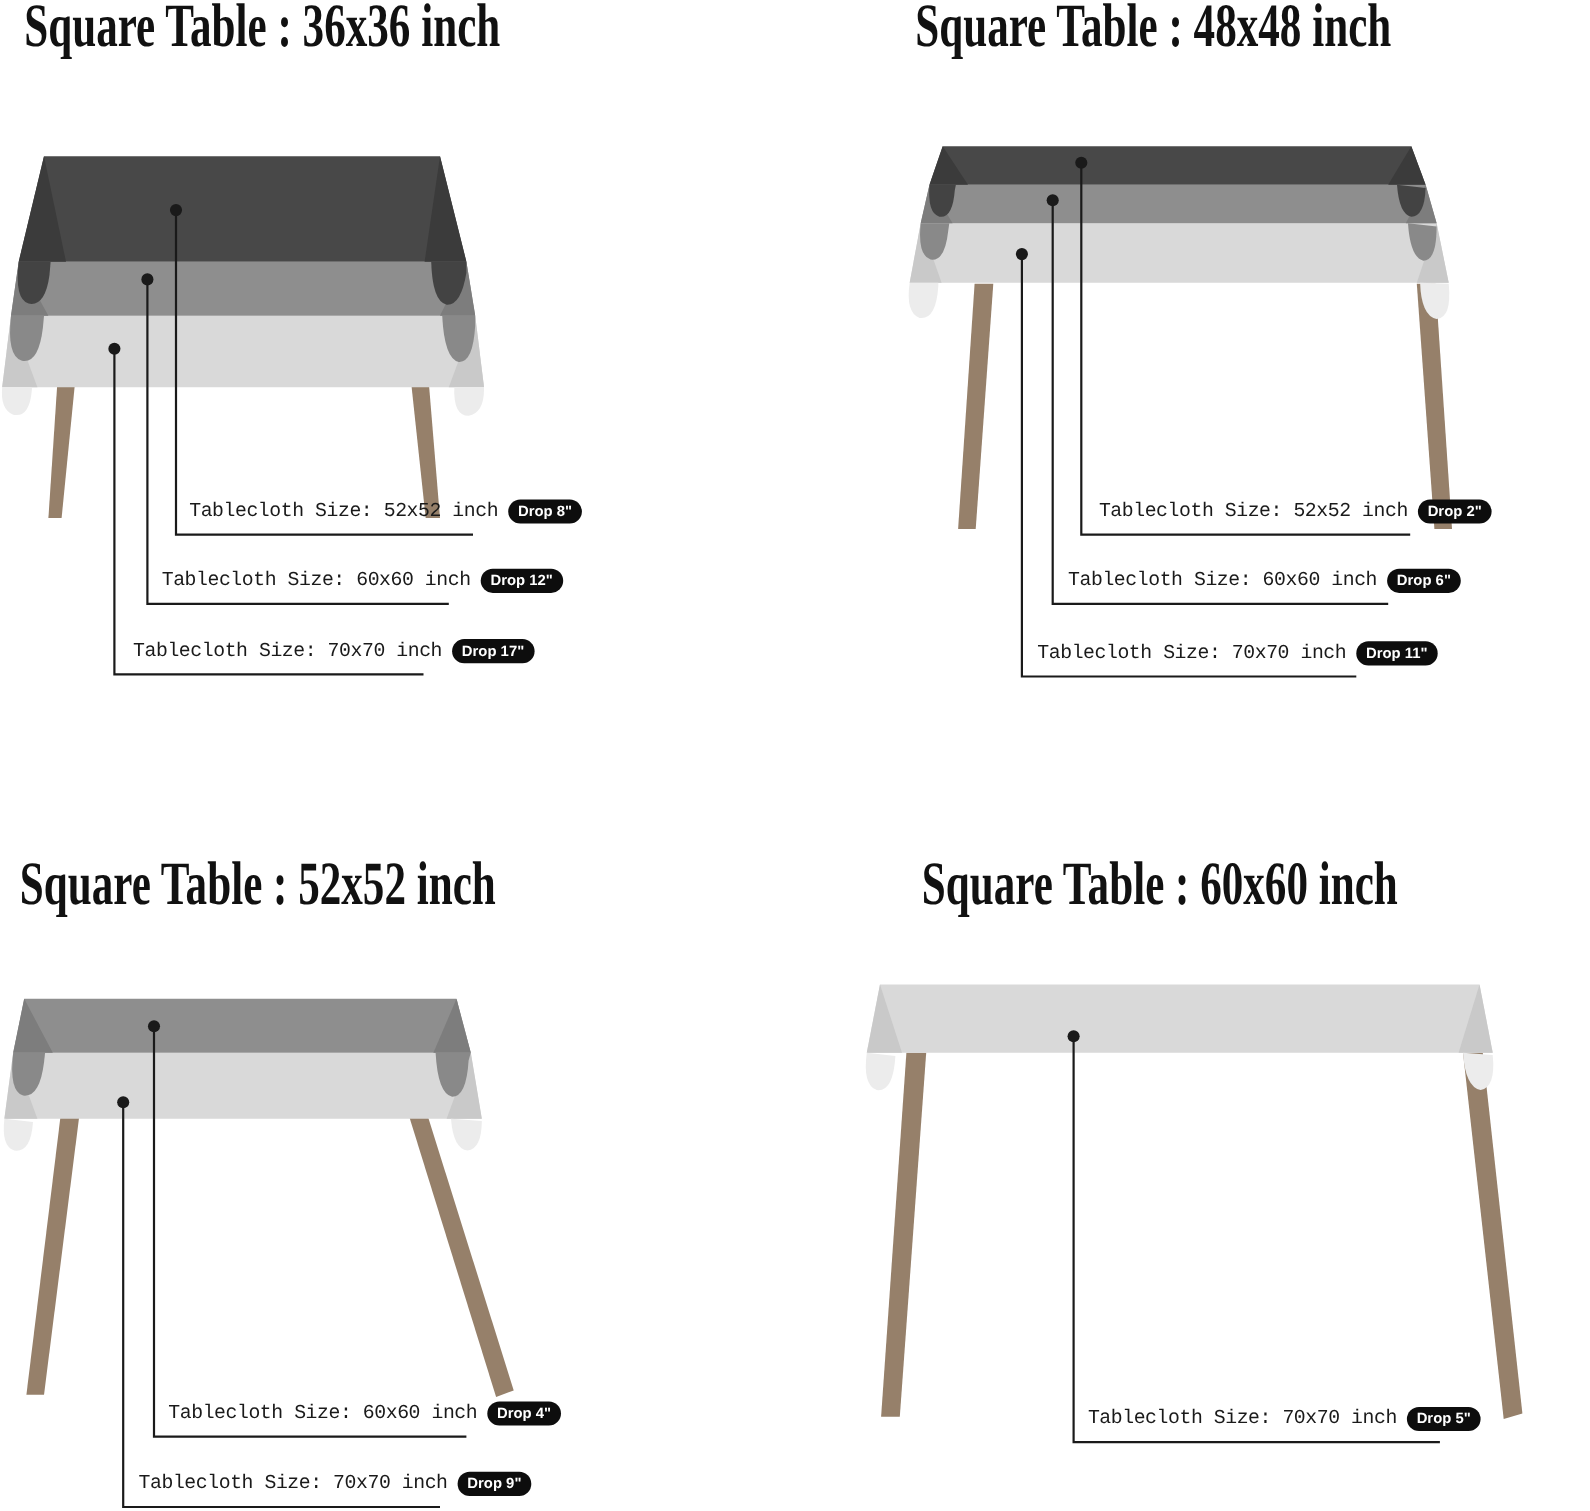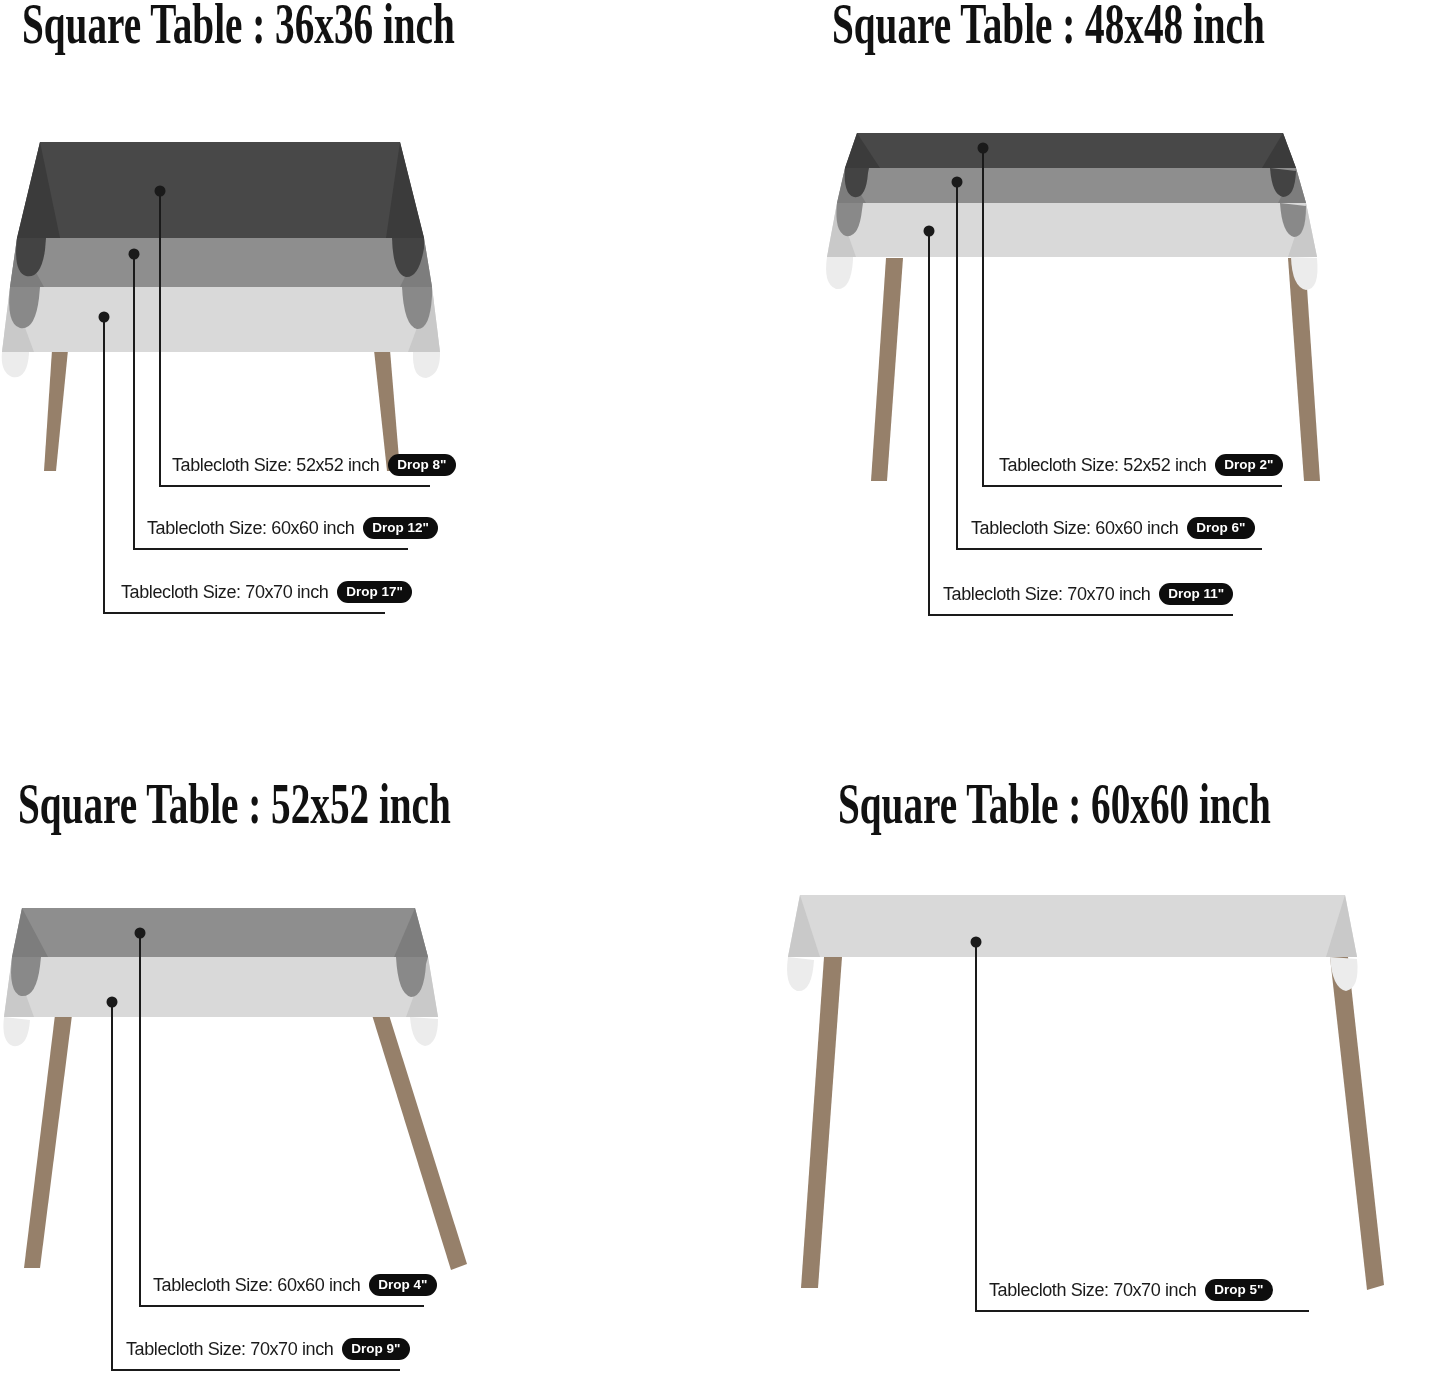--- a/index.html
+++ b/index.html
@@ -26,21 +26,21 @@
   }
   .callout-row{
     position:absolute;
     height:32px;
     display:flex;
     align-items:center;
     gap:9px;
     white-space:nowrap;
   }
   .callout-label{
-    font-family:Liberation Sans, sans-serif;
+    font-family:Liberation Mono, monospace;
     font-size:18px;
     letter-spacing:-0.4px;
     color:var(--label-text,#1a1a1a);
   }
   .drop-badge{
     display:inline-block;
     background:var(--badge-bg,#0d0d0d);
     color:var(--badge-text,#fff);
     font-family:"Liberation Sans",sans-serif;
     font-weight:bold;

